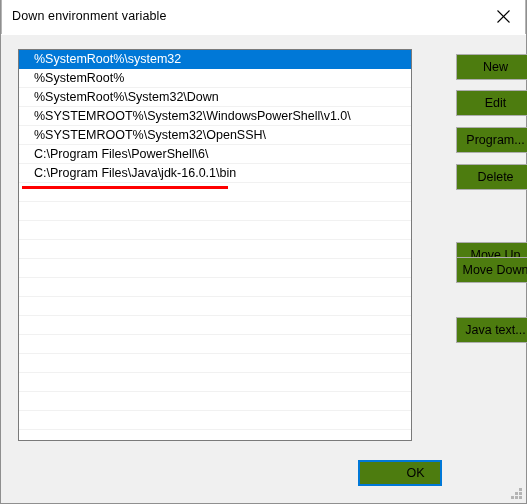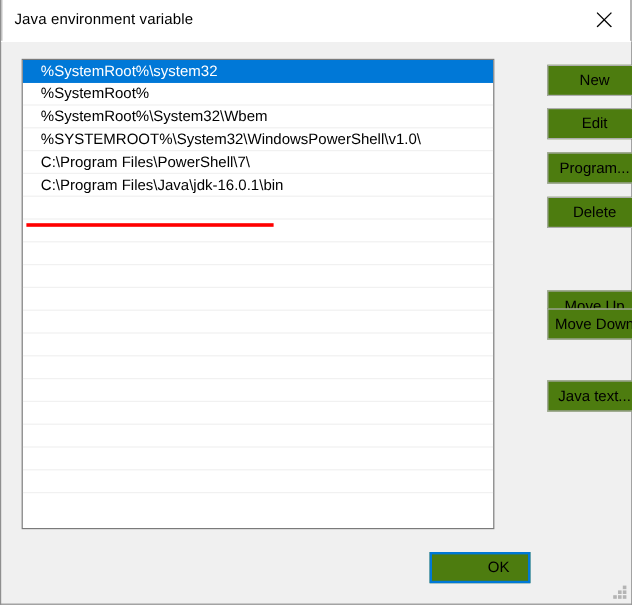--- a/index.html
+++ b/index.html
@@ -189,37 +189,38 @@
   #resize-grip i.d6 { right: 8px; bottom: 0px; }
 </style>
 </head>
 <body>
 
 <div id="dialog">
 
   <div id="titlebar">
     <div id="title-edge-left"></div>
     <div id="title-edge-right"></div>
-    <div id="title-text">Java environment variable</div>
+    <div id="title-text">Down environment variable</div>
     <div id="close-button">
       <span>
         <svg width="13" height="13" viewBox="0 0 13 13" aria-hidden="true">
           <line x1="0.5" y1="0.5" x2="12.5" y2="12.5" stroke="#000000" stroke-width="1.1"></line>
           <line x1="12.5" y1="0.5" x2="0.5" y2="12.5" stroke="#000000" stroke-width="1.1"></line>
         </svg>
       </span>
     </div>
   </div>
 
   <div id="listbox">
     <div class="list-row selected">%SystemRoot%\system32</div>
     <div class="list-row">%SystemRoot%</div>
-    <div class="list-row">%SystemRoot%\System32\Wbem</div>
+    <div class="list-row">%SystemRoot%\System32\Down</div>
     <div class="list-row">%SYSTEMROOT%\System32\WindowsPowerShell\v1.0\</div>
-    <div class="list-row">C:\Program Files\PowerShell\7\</div>
+    <div class="list-row">%SYSTEMROOT%\System32\OpenSSH\</div>
+    <div class="list-row">C:\Program Files\PowerShell\6\</div>
     <div class="list-row">C:\Program Files\Java\jdk-16.0.1\bin</div>
     <div class="list-row empty"></div>
     <div class="list-row empty"></div>
     <div class="list-row empty"></div>
     <div class="list-row empty"></div>
     <div class="list-row empty"></div>
     <div class="list-row empty"></div>
     <div class="list-row empty"></div>
     <div class="list-row empty"></div>
     <div class="list-row empty"></div>

